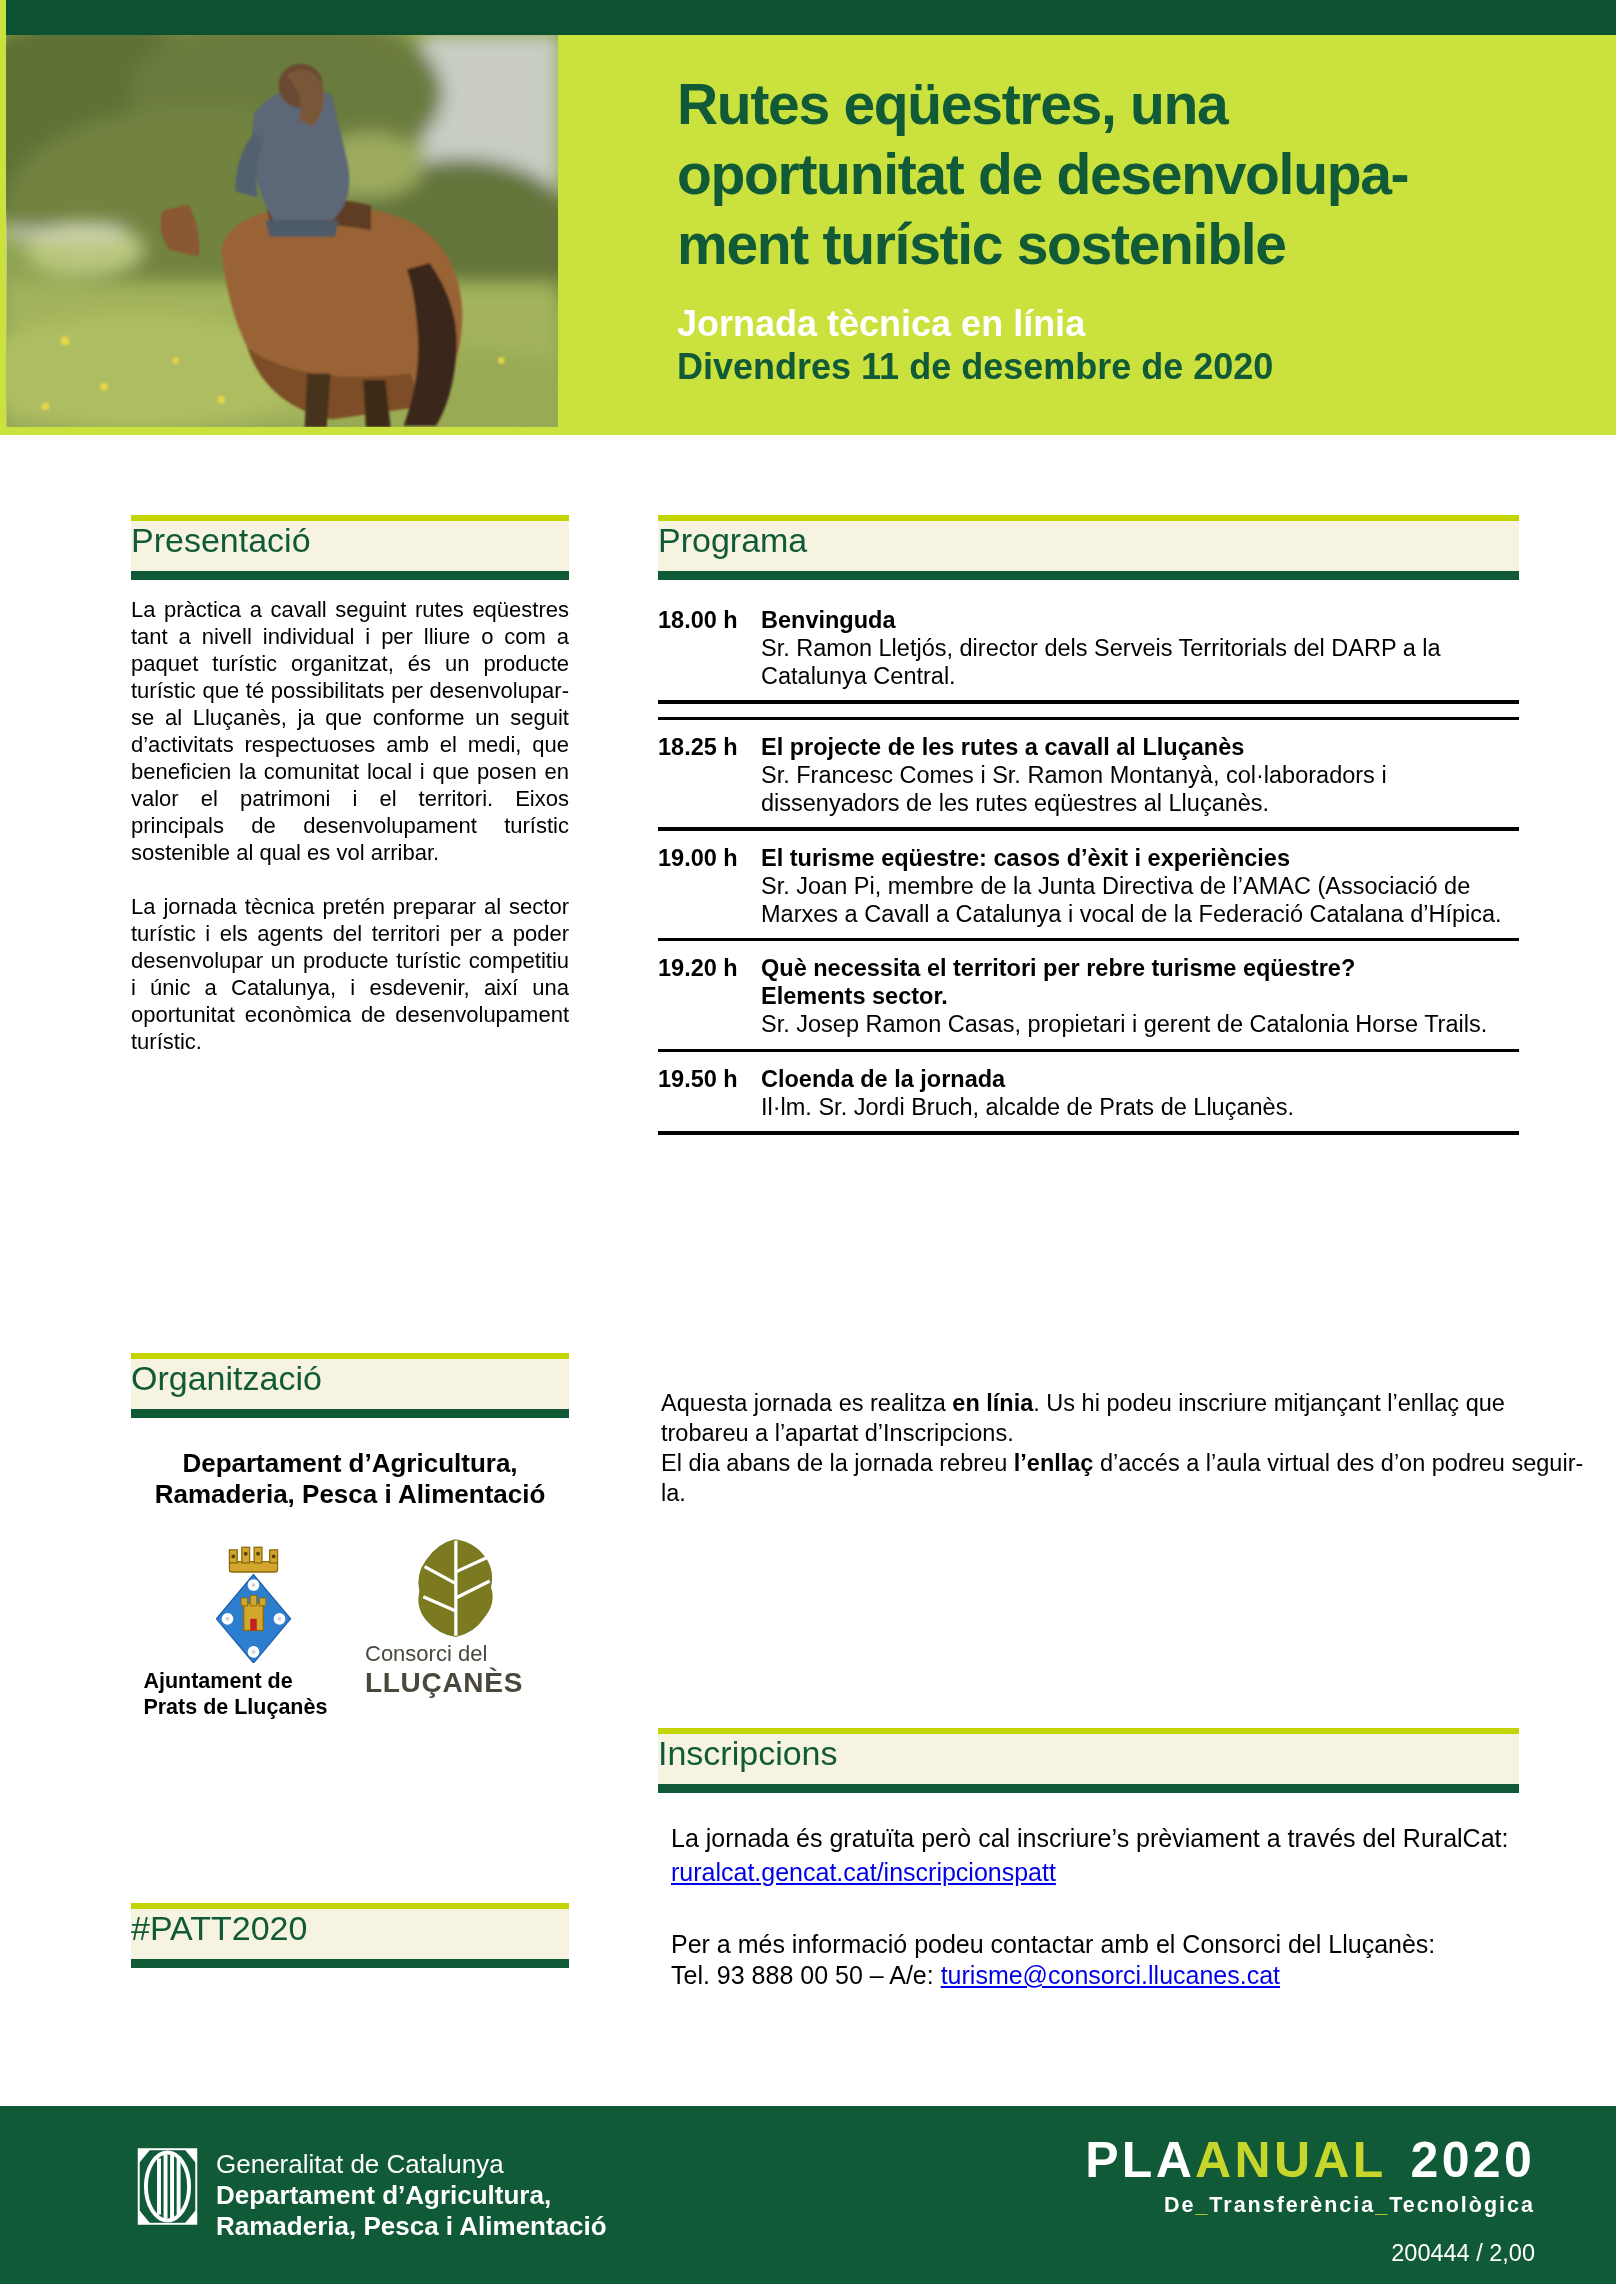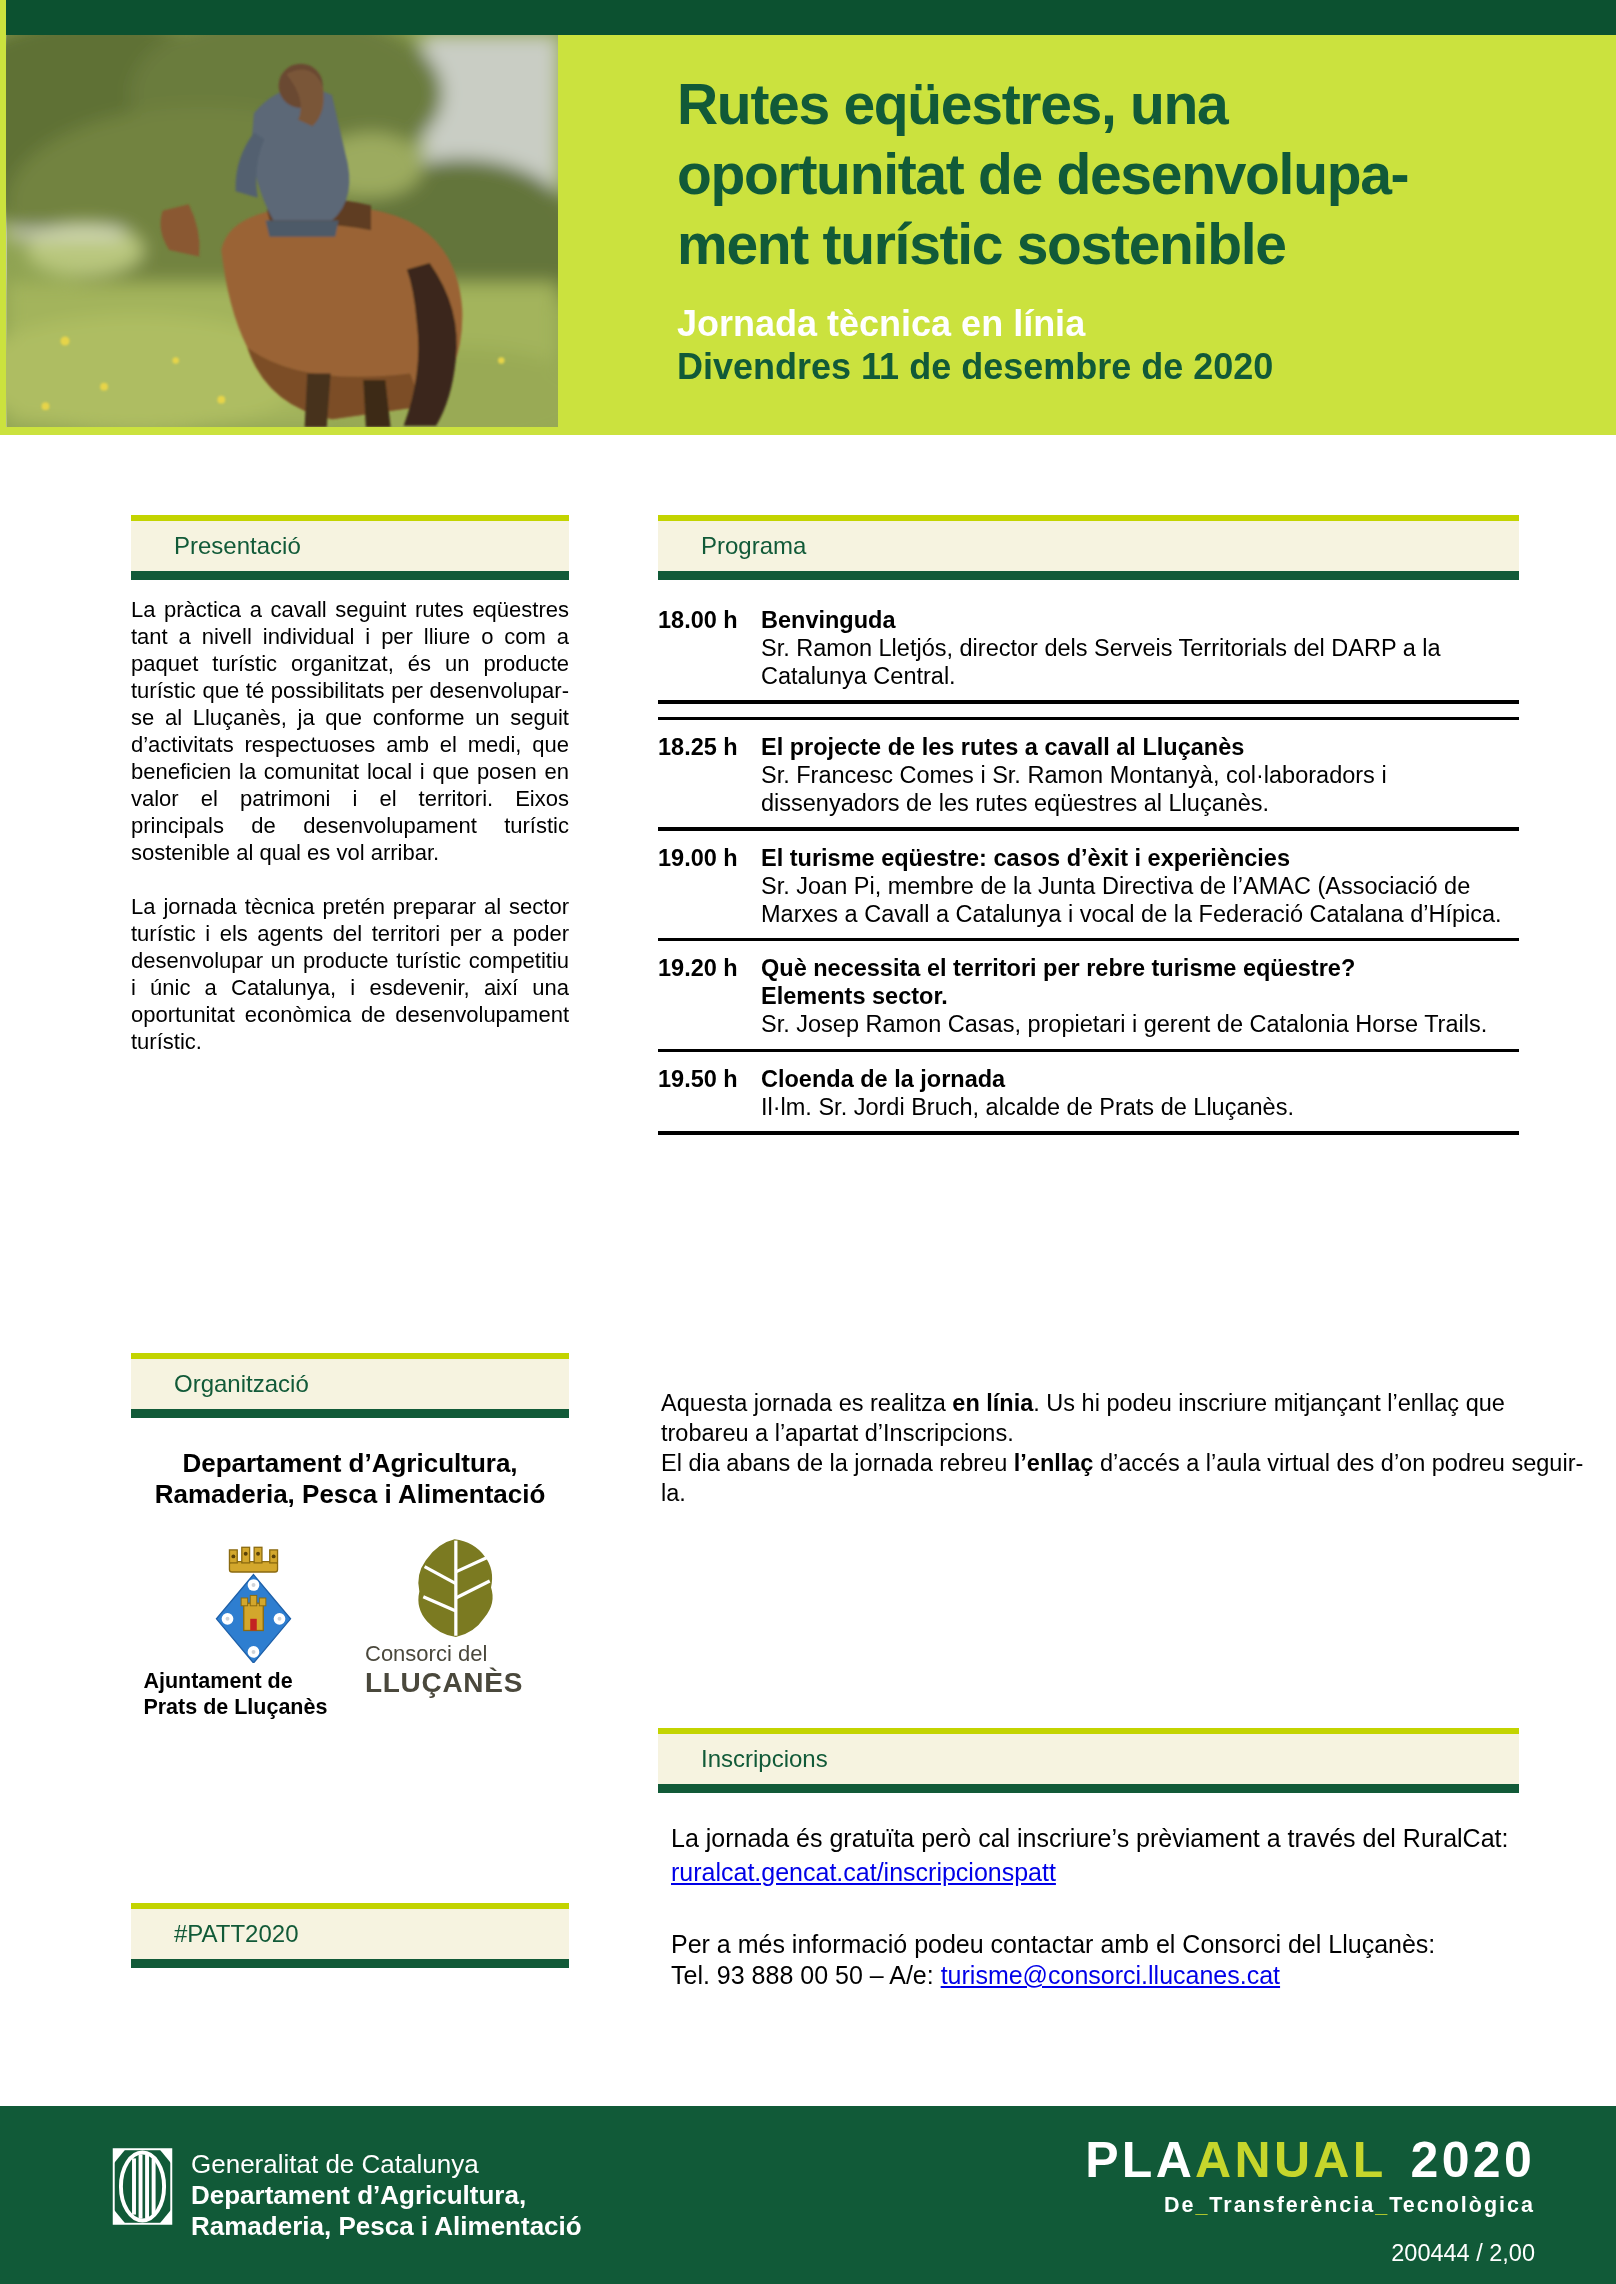--- a/index.html
+++ b/index.html
@@ -21,21 +21,21 @@
   .photo{position:absolute;left:5.9px;top:35px;width:553px;height:392px;overflow:hidden}
   .photo svg{display:block}
   .photo-strip{position:absolute;left:0;top:427px;width:558px;height:7.8px;background:var(--lime)}
   .banner{position:absolute;left:558px;top:35px;width:1058px;height:400px;background:var(--lime)}
   .banner .title{position:absolute;left:119px;top:34px;font-size:57px;font-weight:bold;letter-spacing:-1.3px;line-height:70px;color:var(--green)}
   .banner .subs{position:absolute;left:119px;top:267px;font-size:36px;font-weight:bold;line-height:43px}
   .banner .subs .s1{color:#fff}
   .banner .subs .s2{color:var(--green)}
 
   
-  .section-head{position:absolute;height:65px;background:var(--cream);border-top:6.5px solid var(--olive-yellow);border-bottom:9px solid var(--green);display:flex;align-items:center;padding-left:43px;font-size:24px;color:var(--green)}
+  .section-head{position:absolute;height:65px;background:var(--cream);border-top:6.5px solid var(--olive-yellow);border-bottom:9px solid var(--green);display:flex;font-size:34px;color:var(--green)}
   .w-left{left:131px;width:438px}
   .w-right{left:658px;width:861px}
 
   
   .presentacio-body{position:absolute;left:131px;top:596px;width:438px;font-size:22px;line-height:27px;text-align:justify;color:var(--ink)}
   .presentacio-body p+p{margin-top:27px}
 
   .org-dept{position:absolute;left:131px;top:1448px;width:438px;text-align:center;font-size:26px;font-weight:bold;line-height:31px;color:var(--ink)}
   .logos-row{position:absolute;left:131px;top:1538px;width:438px;height:182px}
   .crest{position:absolute;left:80px;top:7.8px}
@@ -55,21 +55,21 @@
   .psep{height:3.3px;background:#000;margin:10.4px 0 13px 0}
 
   .online-note{position:absolute;left:661px;top:1388px;width:932px;font-size:23.5px;line-height:30px;color:var(--ink)}
 
   .insc-body{position:absolute;left:671px;top:1821px;width:906px;font-size:25px;line-height:34px;color:var(--ink)}
   .contact{position:absolute;left:671px;top:1929px;width:906px;font-size:25px;line-height:31px;color:var(--ink)}
   a.link{color:var(--link);text-decoration:underline}
 
   
   .footer{position:absolute;left:0;top:2106px;width:1616px;height:178px;background:var(--green)}
-  .gencat{position:absolute;left:111px;top:38px;display:flex}
+  .gencat{position:absolute;left:136px;top:38px;display:flex}
   .gencat-text{margin-left:17px;color:#fff;font-size:26px;line-height:31px;padding-top:5.2px}
   .gencat-text .g1{font-weight:normal}
   .gencat-text .g2,.gencat-text .g3{font-weight:bold}
   .plan{position:absolute;right:81px;top:25px;text-align:right;color:#fff;white-space:nowrap}
   .plan-main{font-size:50px;letter-spacing:3.3px;font-weight:bold}
   .plan-main .pm2{color:#c6d62c}
   .plan-main .pm3{margin-left:24px}
   .plan-sub{font-size:21.5px;letter-spacing:2px;margin-top:3.9px;font-weight:bold}
   .plan-sub .us{color:#c6d62c}
   .plan-ref{position:absolute;right:81px;top:134px;color:#fff;font-size:23.5px}

